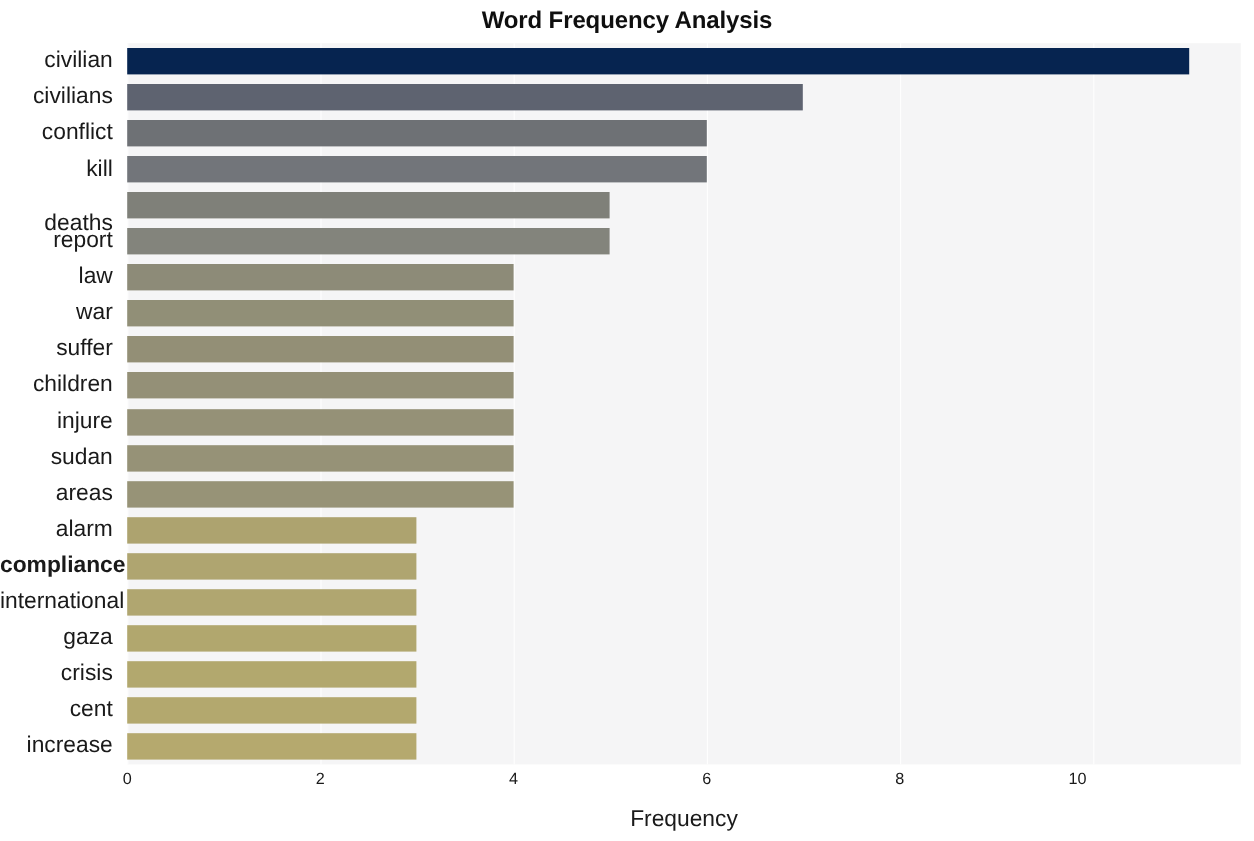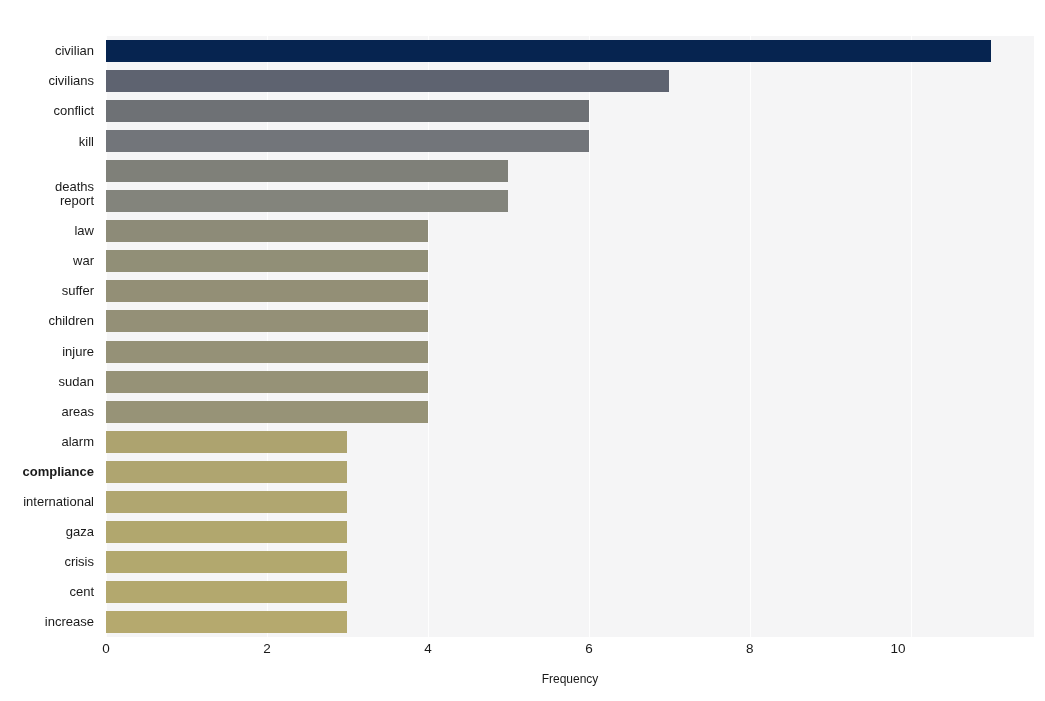--- a/index.html
+++ b/index.html
@@ -70,21 +70,21 @@
     left: 0;
     top: 36px;
     width: 100px;
     height: 601px;
   }
   .ylabel {
     position: absolute;
     right: 0;
     width: 100px;
     text-align: right;
-    font-size: 13px;
+    font-size: 19px;
     color: #1a1a1a;
     line-height: 22px;
     height: 22px;
     padding-right: 6px;
     box-sizing: border-box;
     white-space: nowrap;
   }
   #xticks {
     position: absolute;
     left: 106px;
@@ -99,29 +99,30 @@
     font-size: 13.5px;
     color: #1a1a1a;
     white-space: nowrap;
   }
   #xaxis-label {
     position: absolute;
     left: 106px;
     top: 672px;
     width: 928px;
     text-align: center;
-    font-size: 12px;
+    font-size: 19px;
     color: #1a1a1a;
   }
 </style>
 </head>
 <body>
 
 <div id="figure">
 
+  <div id="chart-title">Word Frequency Analysis</div>
 
   <div id="plot-area">
     <div id="gridlines">
         <div class="vgrid" style="left: 0px;"></div>
         <div class="vgrid" style="left: 160.971px;"></div>
         <div class="vgrid" style="left: 321.943px;"></div>
         <div class="vgrid" style="left: 482.914px;"></div>
         <div class="vgrid" style="left: 643.886px;"></div>
         <div class="vgrid" style="left: 804.857px;"></div>
       </div>

